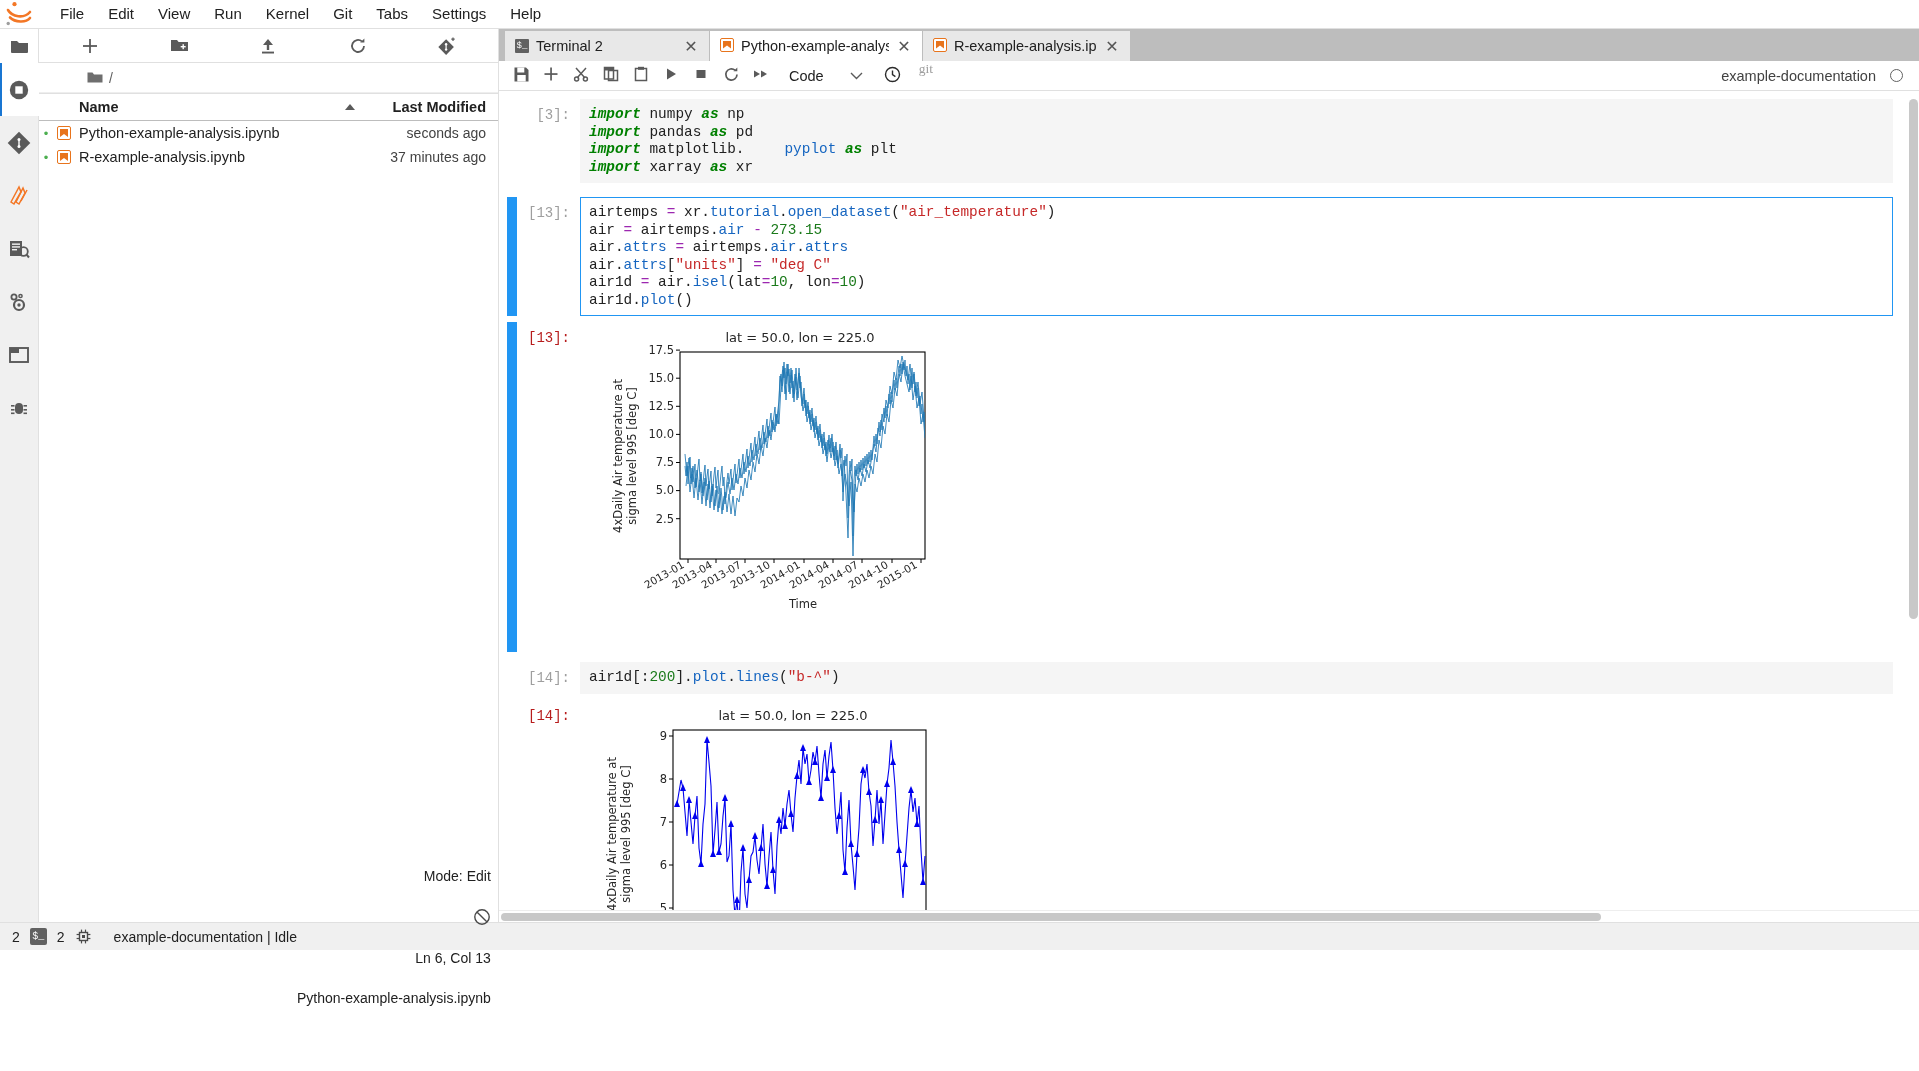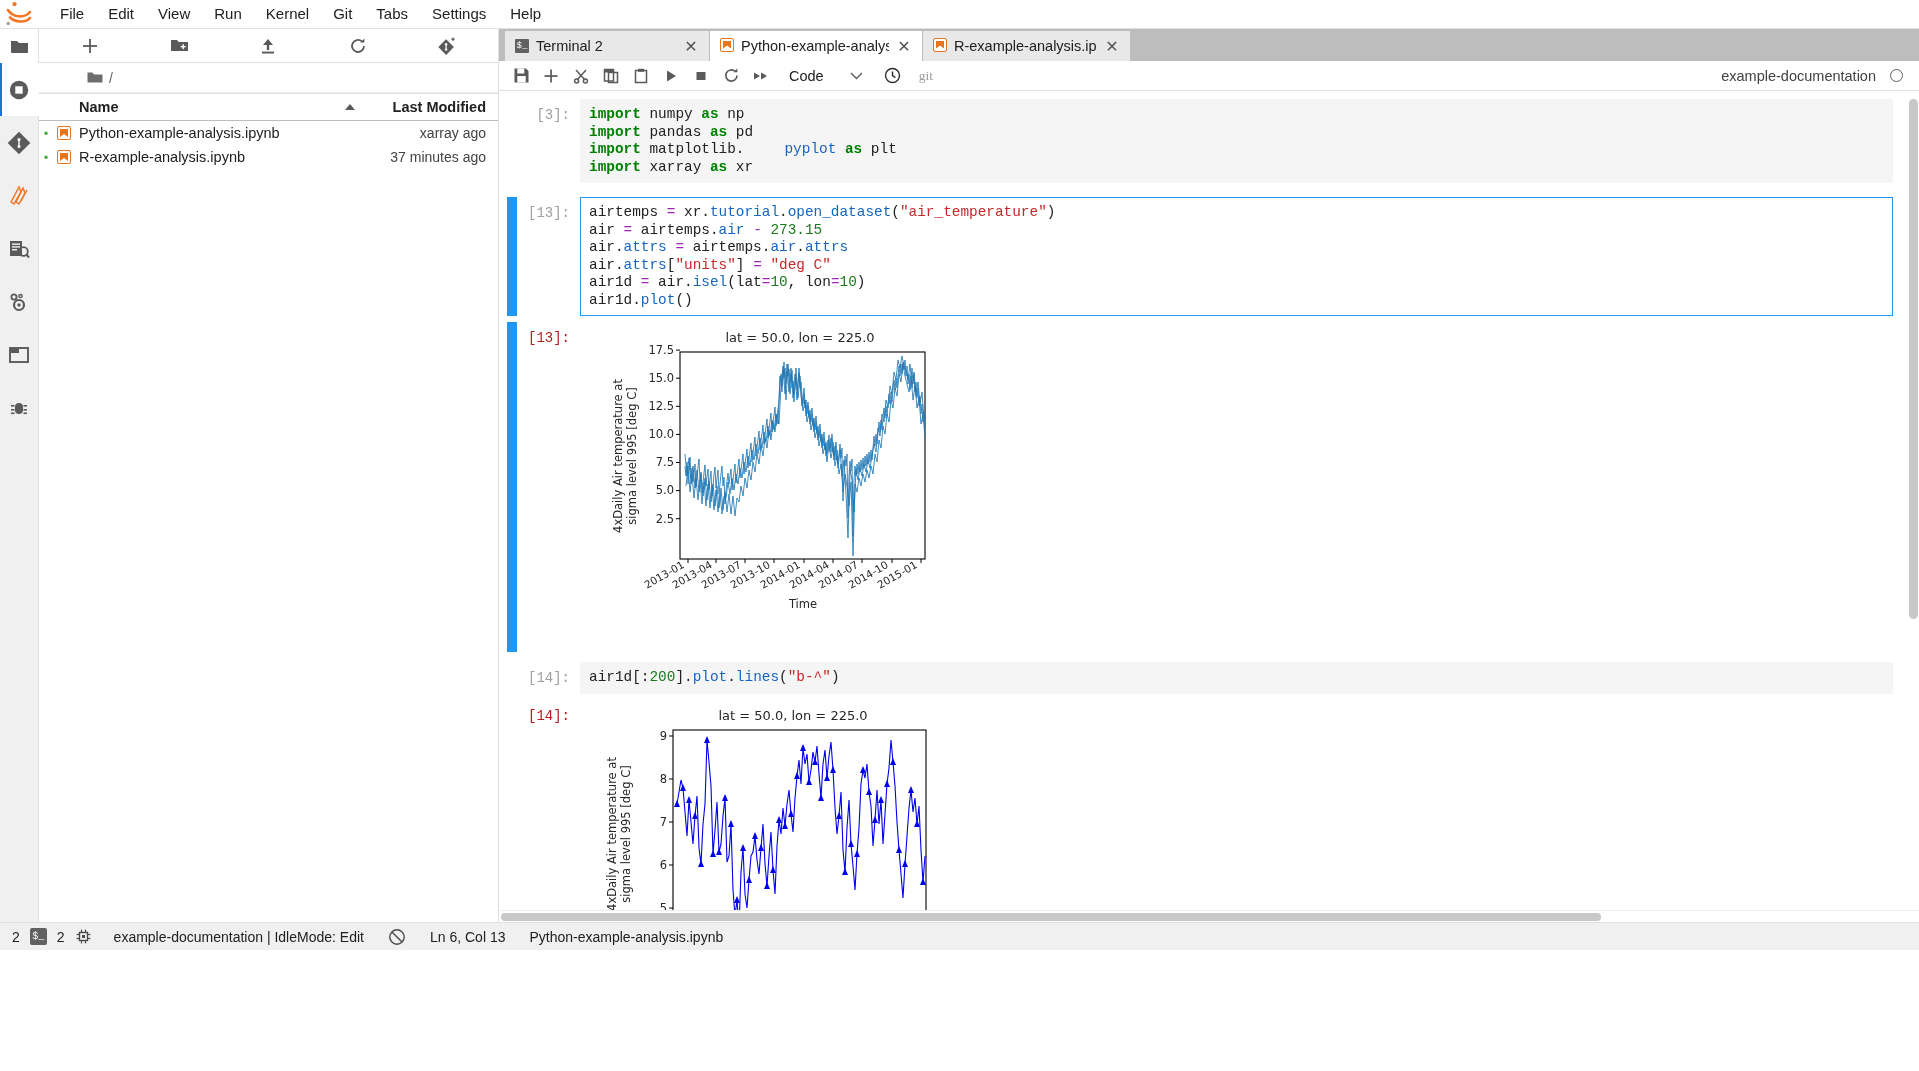--- a/index.html
+++ b/index.html
@@ -96,21 +96,21 @@
   .tab-close { width: 16px; height: 16px; display:flex; align-items:center; justify-content:center;
     font-size: 16px; color: #555; cursor: pointer; flex: 0 0 16px; }
   .term-icon {
     width: 14px; height: 14px; background: #616161; border-radius: 1px; color: #fff;
     font-size: 9px; display:flex; align-items:center; justify-content:center; font-family:"Liberation Mono", monospace;
   }
 
   
   .nbpanel { flex: 1 1 auto; background: #fff; display: flex; flex-direction: column; min-height: 0; }
   .nb-toolbar {
-    height: 30px; flex: 0 0 30px; display: flex; align-items: center; gap: 2px;
+    height: 30px; flex: 0 0 30px; display: flex; gap: 2px;
     border-bottom: 1px solid #e0e0e0; padding: 0 8px;
   }
   .tb-btn { width: 28px; height: 26px; display:flex; align-items:center; justify-content:center; cursor:pointer; }
   .cell-type {
     display: flex; align-items: center; gap: 26px; font-size: 14.5px; color: #212121;
     padding: 2px 6px; cursor: pointer; margin-left: 6px;
   }
   .tb-git { font-size: 13.5px; color: #9e9e9e; margin-left: 10px; font-family: "Liberation Serif", serif; }
   .tb-right { margin-left: auto; display: flex; align-items: center; gap: 14px; padding-right: 8px; }
   .kernel-name { font-size: 14.5px; color: #424242; }
@@ -136,38 +136,38 @@
     border: 1px solid transparent;
   }
   .editor.selected { background: #fff; border: 1px solid #2196f3; }
   .out-text {
     font-family: "Liberation Mono", monospace; font-size: 14.2px; color: #212121;
     padding: 5px 8px; white-space: pre-wrap;
   }
   .out-img { padding: 4px 8px 10px 8px; }
 
   
-  .t-kw { color: #008000; font-weight: bold; }
+  .t-kw { color: #008000; font-weight: bold; font-style: italic; }
   .t-name { color: #212121; }
   .t-mod { color: #1565c0; margin-left: 40px; }
   .t-attr { color: #1565c0; text-align: right; }
   .t-str { color: #c62828; }
   .t-num { color: #1b7a1b; }
   .t-op { color: #9c27b0; }
   .t-punc { color: #212121; }
   .t-kwarg { color: #9c27b0; }
 
   
   .statusbar {
     height: 28px; flex: 0 0 28px; background: #f0f0f0; border-top: 1px solid #e0e0e0;
     display: flex; align-items: center; font-size: 14px; color: #212121; padding: 0 12px;
   }
   .sb-left { display: flex; align-items: center; gap: 10px; }
   .sb-center { flex: 1 1 auto; text-align: center; }
-  .sb-right { display: flex; align-items: center; gap: 24px; }
+  .sb-right { display: flex; align-items: flex-end; gap: 24px; flex-direction: column; }
   .term-badge {
     width: 17px; height: 17px; background: #616161; color: #fff; font-size: 10px;
     display:flex; align-items:center; justify-content:center; border-radius:2px;
     font-family:"Liberation Mono", monospace;
   }
 
   
   .vscroll {
     position: absolute; right: 0; top: 0; width: 12px; bottom: 0; background: #fff;
   }
@@ -332,21 +332,21 @@
         </div>
         <div class="fb-h-mod">Last Modified</div>
       </div>
 
       <div class="fb-row">
         <span class="fb-dot">•</span>
         <span class="fb-icon">
             <i class="nb-icon"></i>
           </span>
         <span class="fb-name">Python-example-analysis.ipynb</span>
-        <span class="fb-mod">xarray ago</span>
+        <span class="fb-mod">seconds ago</span>
       </div>
       <div class="fb-row">
         <span class="fb-dot">•</span>
         <span class="fb-icon">
             <i class="nb-icon"></i>
           </span>
         <span class="fb-name">R-example-analysis.ipynb</span>
         <span class="fb-mod">37 minutes ago</span>
       </div>
     </div>

